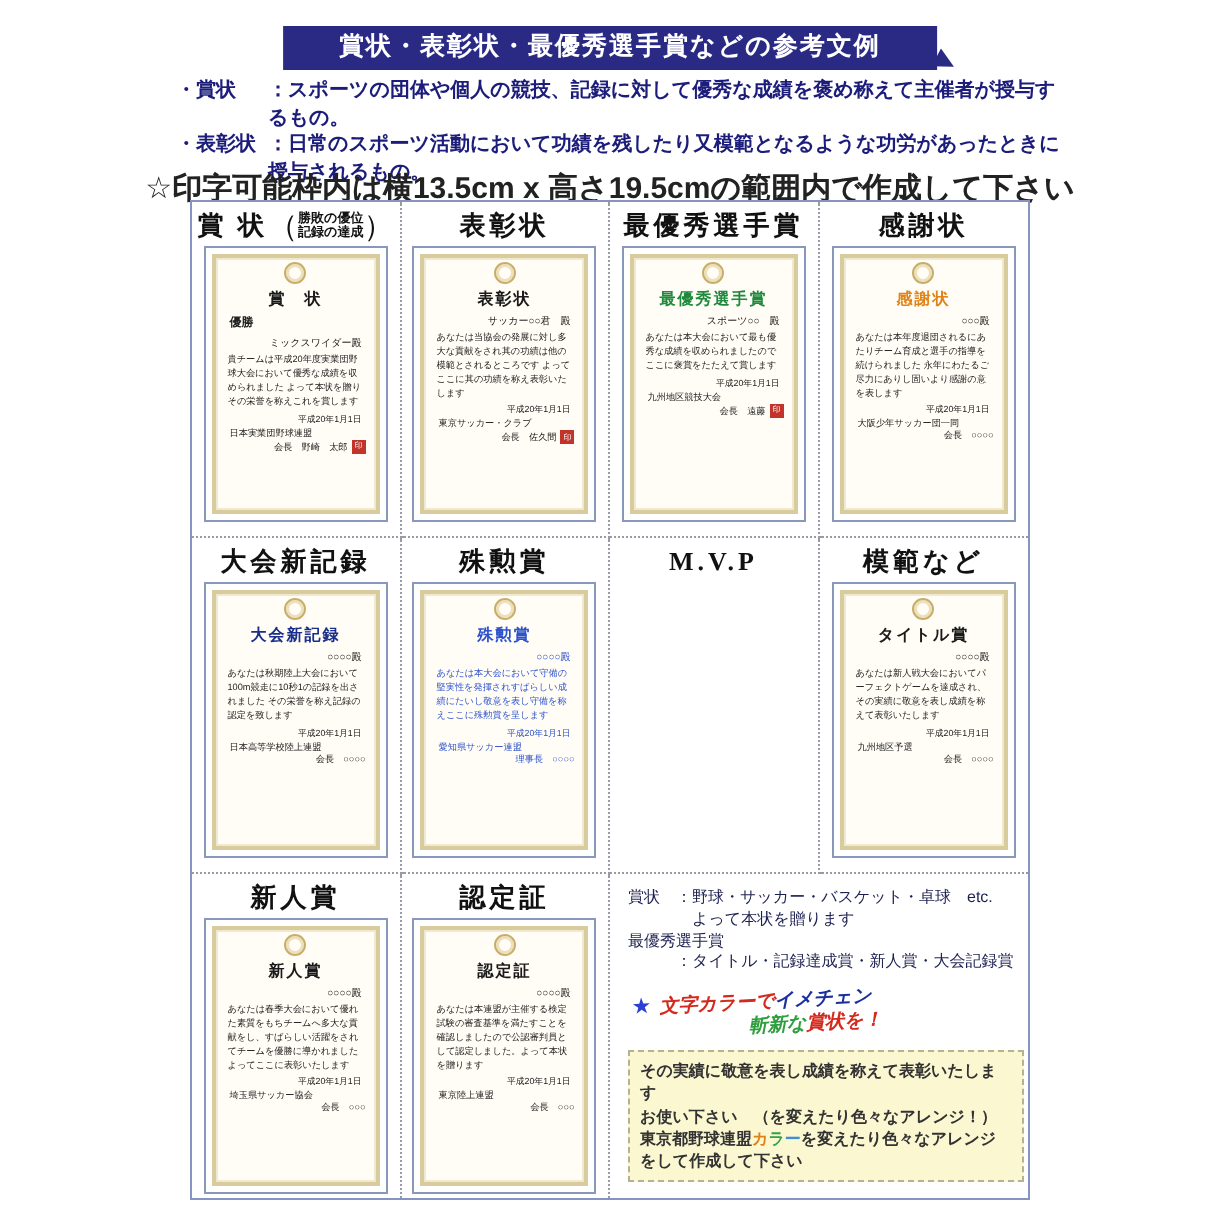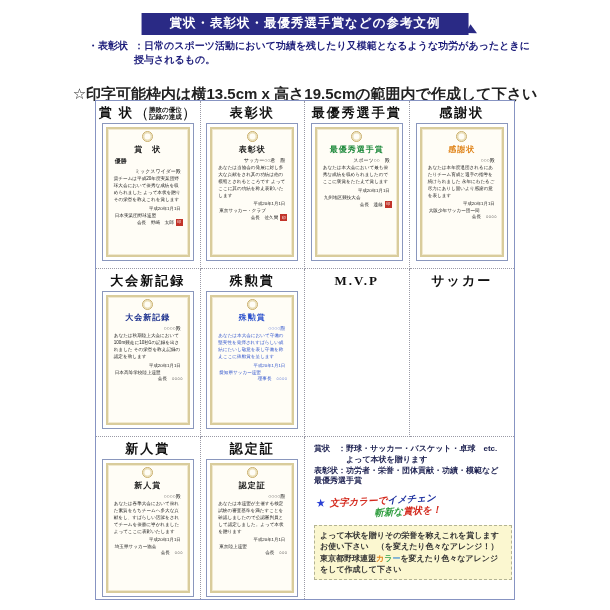--- a/index.html
+++ b/index.html
@@ -70,41 +70,45 @@
   .cert-org { font-size:4.6px; text-align:left; margin:2px 0 0 7px; }
   .signer-row { display:flex; justify-content:flex-end; align-items:center; gap:2px; margin:1px 5px 2px 0; }
   .cert-signer { font-size:4.6px; }
   .seal {
     width:7px; height:7px; background:#c2342a; color:#fff; font-size:4px;
     display:flex; align-items:center; justify-content:center; line-height:1;
   }
   .seal:empty { display:none; }
   
   .legend-area { padding:5px 7px 0 9px; width:100%; }
-  .legend-line { font-size:8px; line-height:1.35; color:#1c2050; font-weight:bold; white-space:pre-wrap; }
+  .legend-line { font-size:8px; line-height:1.35; color:#1c2050; font-weight:normal; white-space:pre-wrap; }
   .promo { margin:5px 0 0 2px; transform:rotate(-3deg); font-weight:bold; font-style:italic; font-size:9.5px; white-space:nowrap; }
   .promo .star { font-style:normal; font-size:11px; display:inline-block; margin-right:4px; }
   .promo-line2 { margin:-1px 0 0 58px; }
   .tip-box {
     margin-top:7px; width:198px; background:#fbf7d0; border:1.5px dashed #b3b394;
     padding:4px 5px; font-size:8px; line-height:1.4; color:#333; font-weight:bold;
   }
 </style>
 </head>
 <body>
 
 <div class="page">
 
   <div class="banner">
     <span>賞状・表彰状・最優秀選手賞などの参考文例</span>
     <span class="arrow"></span>
   </div>
 
   <div class="intro">
     <div class="intro-item">
+      <span class="intro-lbl">・賞状</span>
+      <span class="intro-txt">：スポーツの団体や個人の競技、記録に対して優秀な成績を褒め称えて主催者が授与するもの。</span>
+    </div>
+    <div class="intro-item">
       <span class="intro-lbl">・表彰状</span>
       <span class="intro-txt">：日常のスポーツ活動において功績を残したり又模範となるような功労があったときに授与されるもの。</span>
     </div>
   </div>
 
   <div class="print-note">☆印字可能枠内は横13.5cm x 高さ19.5cmの範囲内で作成して下さい</div>
 
   <div class="board">
 
     <div class="cell">
@@ -225,21 +229,36 @@
         </div>
       </div>
         </div>
     </div>
 
     <div class="cell">
       <div class="cell-header">M.V.P</div>
     </div>
 
     <div class="cell no-r">
-      <div class="cell-header">サッカー</div>
+      <div class="cell-header">模範など</div>
+      <div class="cert">
+          <div class="frame">
+        <div class="emblem"></div>
+        <div class="cert-title" style="color: rgb(26, 26, 26);">タイトル賞</div>
+
+        <div class="cert-recipient" style="color: rgb(26, 26, 26);">○○○○殿</div>
+        <div class="cert-body" style="color: rgb(26, 26, 26);">あなたは新人戦大会においてパーフェクトゲームを達成され、その実績に敬意を表し成績を称えて表彰いたします</div>
+        <div class="cert-date" style="color: rgb(26, 26, 26);">平成20年1月1日</div>
+        <div class="cert-org" style="color: rgb(26, 26, 26);">九州地区予選</div>
+        <div class="signer-row">
+          <span class="cert-signer" style="color: rgb(26, 26, 26);">会長　○○○○</span>
+
+        </div>
+      </div>
+        </div>
     </div>
 
     <div class="cell no-b">
       <div class="cell-header">新人賞</div>
       <div class="cert">
           <div class="frame">
         <div class="emblem"></div>
         <div class="cert-title" style="color: rgb(26, 26, 26);">新人賞</div>
 
         <div class="cert-recipient" style="color: rgb(26, 26, 26);">○○○○殿</div>
@@ -270,30 +289,30 @@
 
         </div>
       </div>
         </div>
     </div>
 
     <div class="cell span2 no-r no-b">
       <div class="legend-area">
         <div class="legend-line">賞状　：野球・サッカー・バスケット・卓球　etc.</div>
         <div class="legend-line">　　　　よって本状を贈ります</div>
-        <div class="legend-line">表彰状：功労者・栄誉・団体貢献・功績・模範など</div>
         <div class="legend-line">最優秀選手賞</div>
+        <div class="legend-line">　　　：タイトル・記録達成賞・新人賞・大会記録賞</div>
 
         <div class="promo">
           <span class="star" style="color: rgb(42, 63, 212);">★</span><span style="color: rgb(212, 42, 30);">文字カラーで</span><span style="color: rgb(28, 47, 158);">イメチェン</span>
           <div class="promo-line2"><span style="color: rgb(47, 158, 63);">斬新な</span><span style="color: rgb(212, 42, 30);">賞状を！</span></div>
         </div>
 
         <div class="tip-box">
-          <div>よって本状を贈りその栄誉を称えこれを賞します</div>
+          <div>その実績に敬意を表し成績を称えて表彰いたします</div>
           <div>お使い下さい　（を変えたり色々なアレンジ！）</div>
           <div><span>東京都野球連盟</span><span style="color: rgb(224, 130, 26);">カ</span><span style="color: rgb(49, 162, 76);">ラ</span><span style="color: rgb(63, 143, 214);">ー</span><span>を変えたり色々なアレンジ</span></div>
           <div>をして作成して下さい</div>
         </div>
 
       </div>
     </div>
 
   </div>
 </div>

